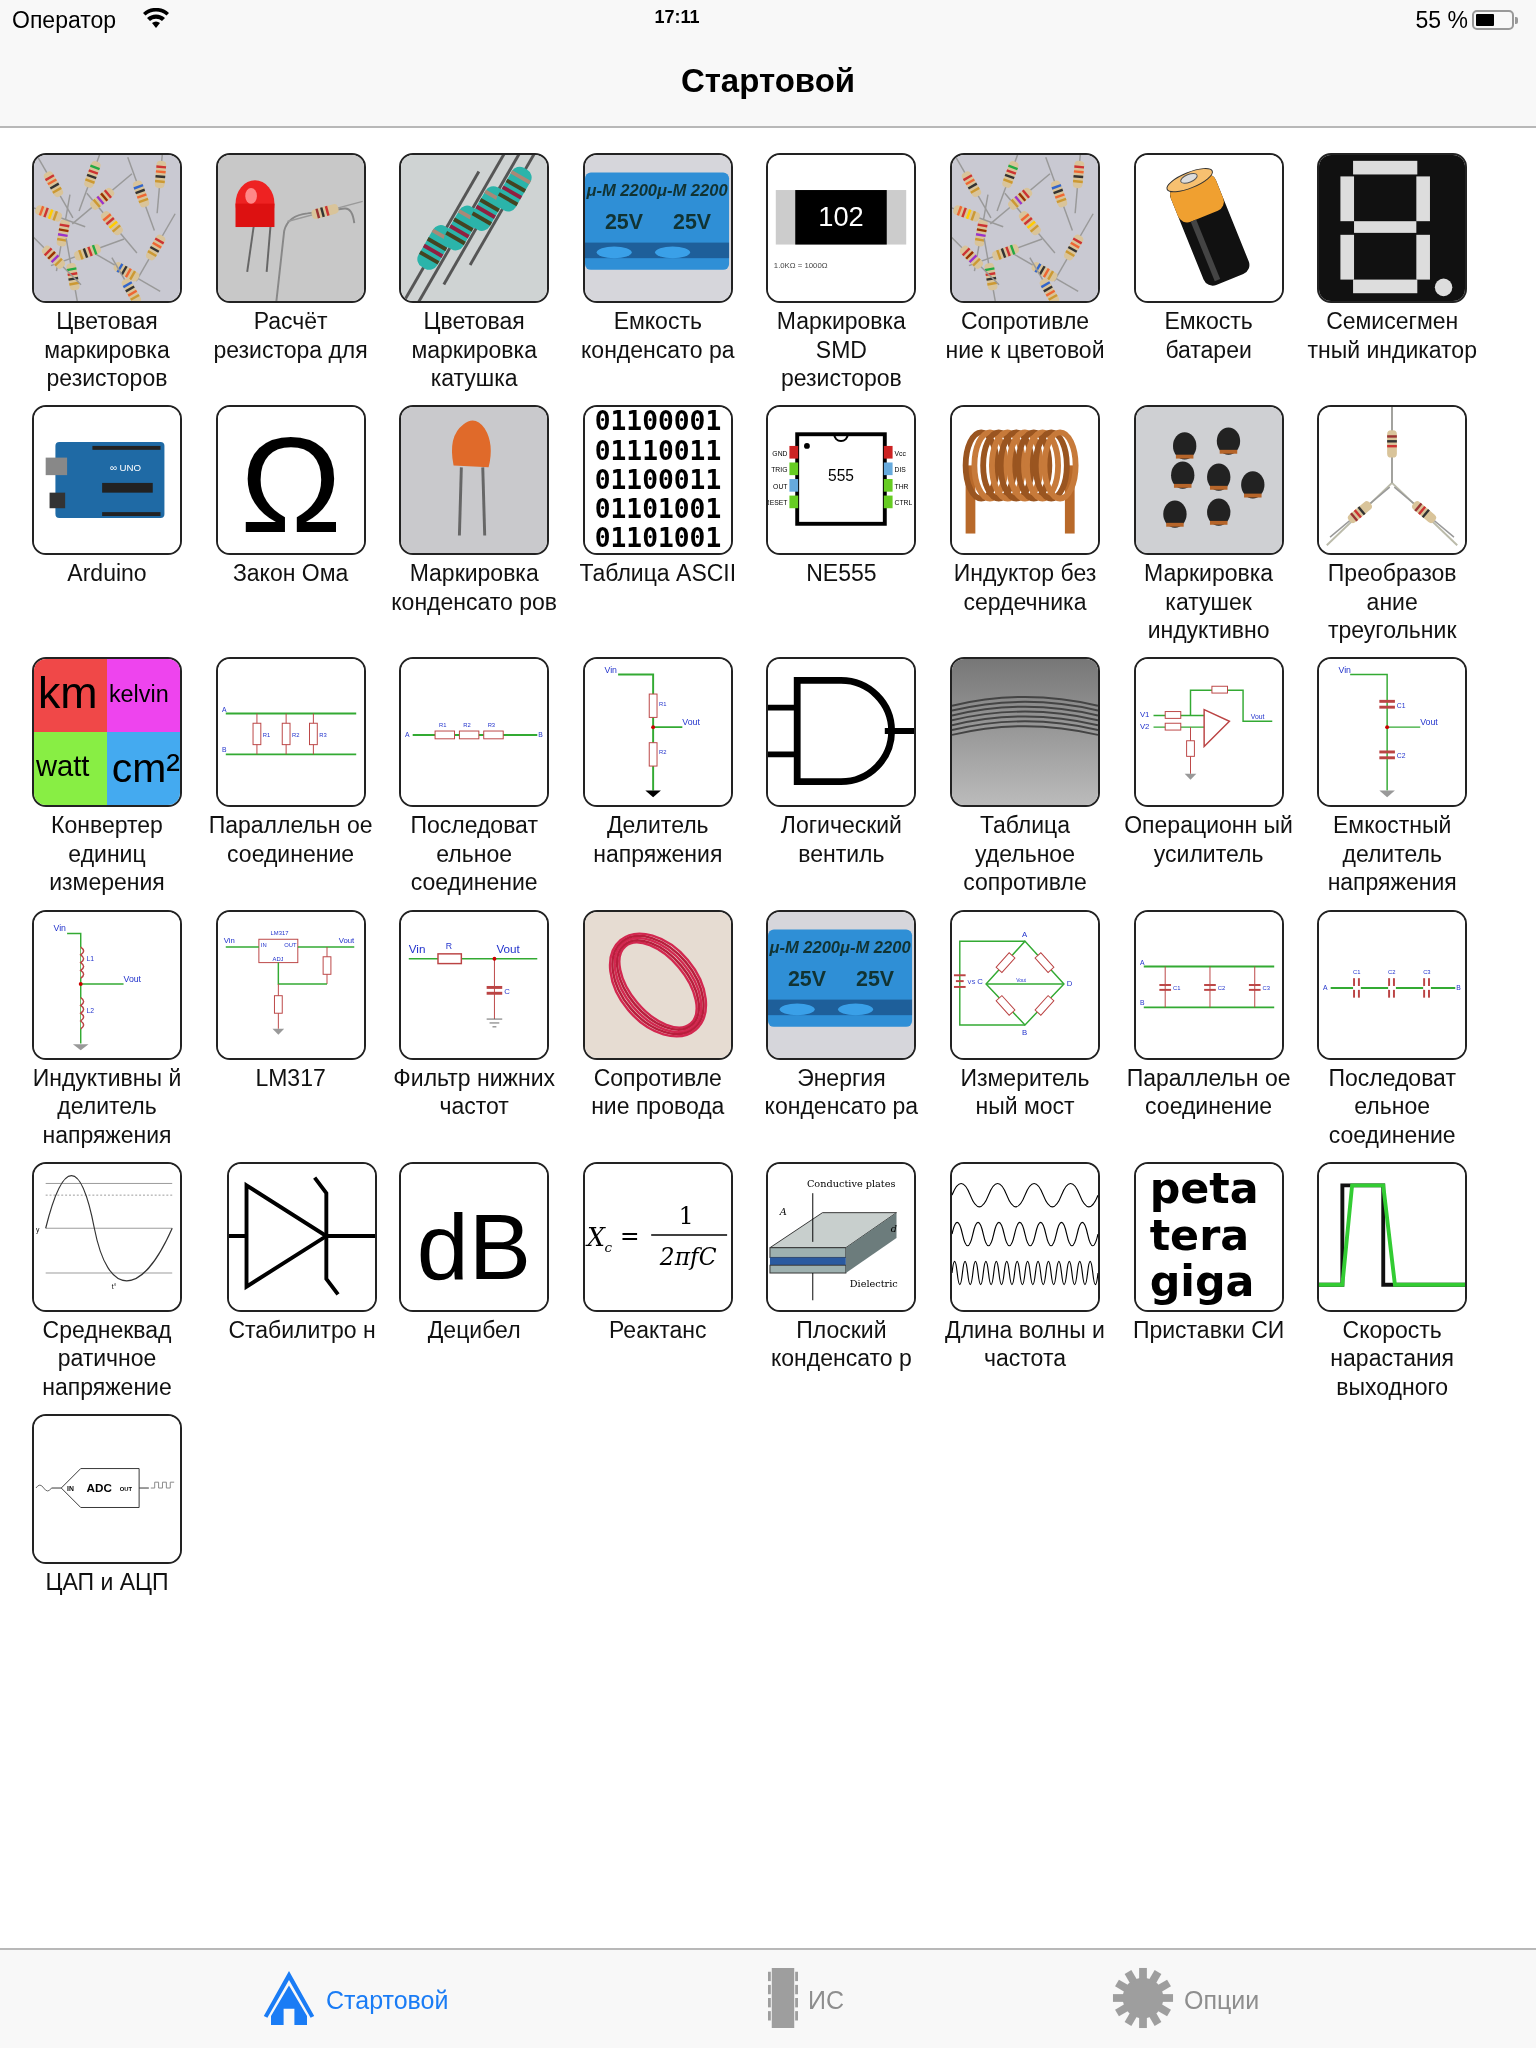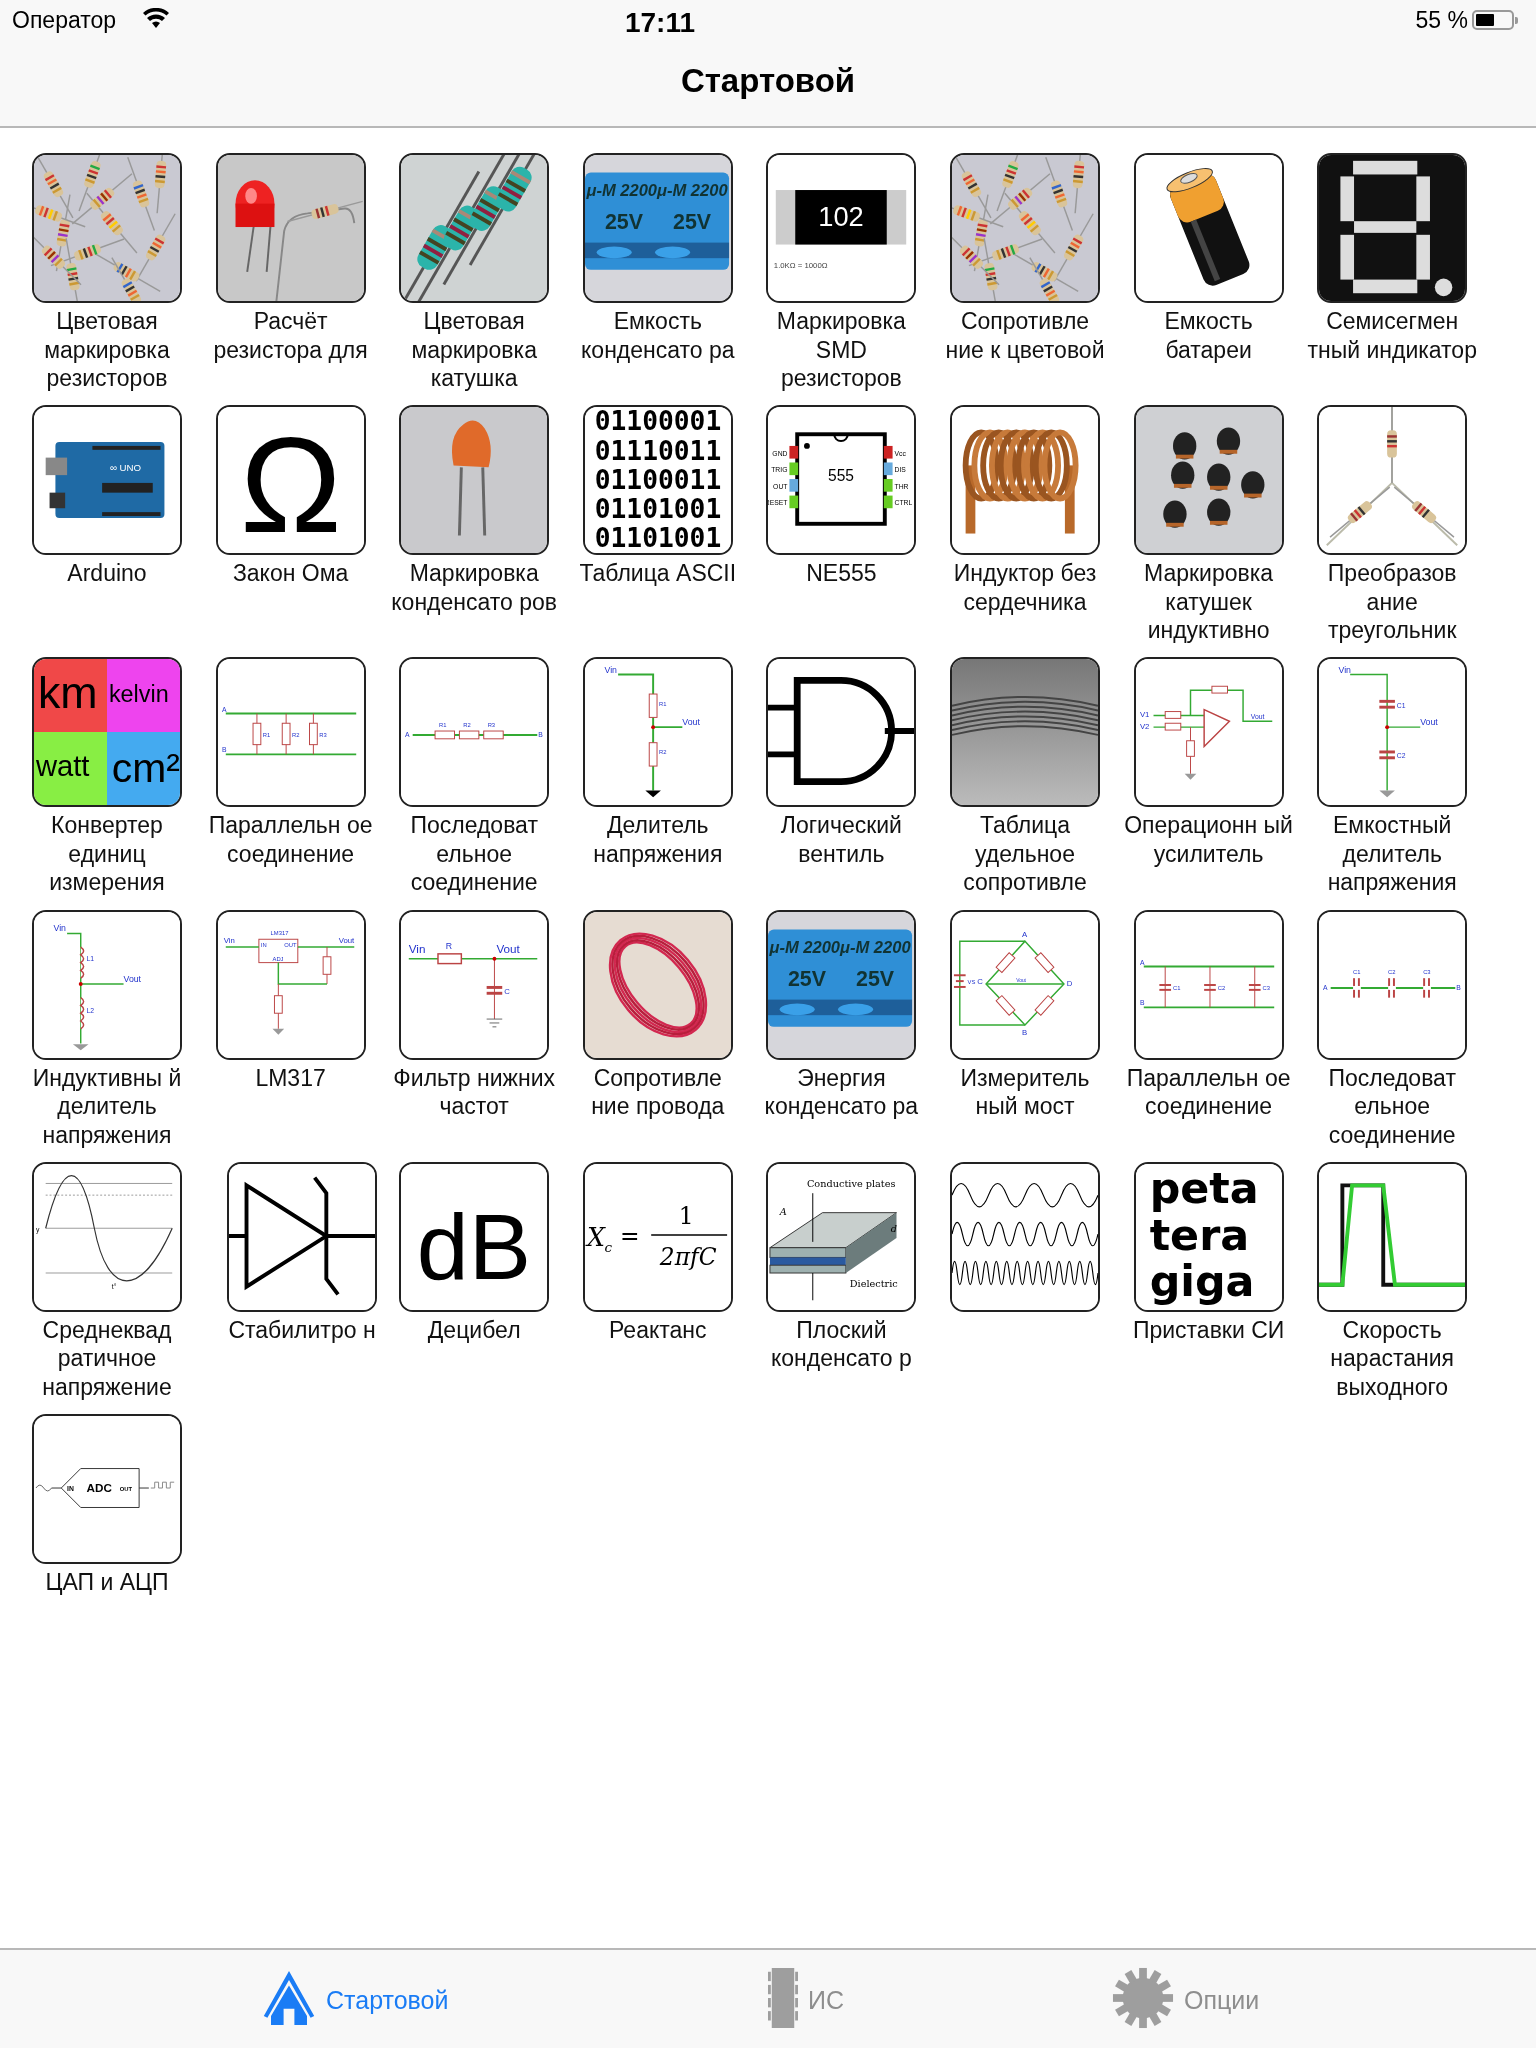--- a/index.html
+++ b/index.html
@@ -2,21 +2,21 @@
 <html><head>
 <meta charset="utf-8">
 <style>
   * { box-sizing: border-box; margin: 0; padding: 0; }
   html, body { width: 1536px; height: 2048px; background: #ffffff; overflow: hidden; }
   body { font-family: "Liberation Sans", "DejaVu Sans", sans-serif; color: #000; position: relative; }
 
   .statusbar { position: absolute; top: 0; left: 0; width: 1536px; height: 40px; background: #f8f8f8; padding-left: 12px; }
   .statusbar .carrier { position: absolute; left: 12px; top: 7px; font-size: 23px; }
   .statusbar .wifi { position: absolute; left: 142px; top: 8px; width: 28px; height: 22px; }
-  .statusbar .time { position: absolute; left: 0; width: 1320px; top: 7px; text-align: center; font-size: 28px; font-weight: bold; }
+  .statusbar .time { position: absolute; left: 17px; width: 1320px; top: 7px; text-align: center; font-size: 18px; font-weight: bold; }
   .statusbar .battery-pct { position: absolute; right: 68px; top: 7px; font-size: 23px; }
   .statusbar .battery { position: absolute; right: 22px; top: 10px; width: 42px; height: 20px; border: 2px solid #999; border-radius: 5px; }
   .statusbar .battery::before { content: ""; position: absolute; left: 2px; top: 2px; width: 18px; height: 12px; background: #000; border-radius: 1px; }
   .statusbar .battery::after { content: ""; position: absolute; right: -6px; top: 5px; width: 3px; height: 7px; background: #999; border-radius: 0 2px 2px 0; }
 
   .navbar { position: absolute; top: 40px; left: 0; width: 1536px; height: 88px; background: #f8f8f8; border-bottom: 2px solid #b8b8b8; }
   .navbar .title { position: absolute; top: 22px; width: 100%; text-align: center; font-size: 33px; font-weight: bold; }
 
   .grid { position: absolute; top: 153px; left: 32px; width: 1480px; }
   .tile { position: absolute; width: 150px; height: 240px; cursor: pointer; }
@@ -941,20 +941,21 @@
     </div>
     <div class="tile" style="left: 918px; top: 1008.8px;">
       <div class="icon">
         <svg viewBox="0 0 150 150" preserveAspectRatio="none">
           <rect width="150" height="150" fill="#fff"></rect>
           <path d="M0 32 q9.375 -24 18.75 0 q9.375 24 18.75 0 q9.375 -24 18.75 0 q9.375 24 18.75 0 q9.375 -24 18.75 0 q9.375 24 18.75 0 q9.375 -24 18.75 0 q9.375 24 18.75 0" fill="none" stroke="#000" stroke-width="1.2"></path>
           <path d="M0 72 q5.357142857142857 -24 10.714285714285714 0 q5.357142857142857 24 10.714285714285714 0 q5.357142857142857 -24 10.714285714285714 0 q5.357142857142857 24 10.714285714285714 0 q5.357142857142857 -24 10.714285714285714 0 q5.357142857142857 24 10.714285714285714 0 q5.357142857142857 -24 10.714285714285714 0 q5.357142857142857 24 10.714285714285714 0 q5.357142857142857 -24 10.714285714285714 0 q5.357142857142857 24 10.714285714285714 0 q5.357142857142857 -24 10.714285714285714 0 q5.357142857142857 24 10.714285714285714 0 q5.357142857142857 -24 10.714285714285714 0 q5.357142857142857 24 10.714285714285714 0" fill="none" stroke="#000" stroke-width="1.2"></path>
           <path d="M0 112 q2.6785714285714284 -24 5.357142857142857 0 q2.6785714285714284 24 5.357142857142857 0 q2.6785714285714284 -24 5.357142857142857 0 q2.6785714285714284 24 5.357142857142857 0 q2.6785714285714284 -24 5.357142857142857 0 q2.6785714285714284 24 5.357142857142857 0 q2.6785714285714284 -24 5.357142857142857 0 q2.6785714285714284 24 5.357142857142857 0 q2.6785714285714284 -24 5.357142857142857 0 q2.6785714285714284 24 5.357142857142857 0 q2.6785714285714284 -24 5.357142857142857 0 q2.6785714285714284 24 5.357142857142857 0 q2.6785714285714284 -24 5.357142857142857 0 q2.6785714285714284 24 5.357142857142857 0 q2.6785714285714284 -24 5.357142857142857 0 q2.6785714285714284 24 5.357142857142857 0 q2.6785714285714284 -24 5.357142857142857 0 q2.6785714285714284 24 5.357142857142857 0 q2.6785714285714284 -24 5.357142857142857 0 q2.6785714285714284 24 5.357142857142857 0 q2.6785714285714284 -24 5.357142857142857 0 q2.6785714285714284 24 5.357142857142857 0 q2.6785714285714284 -24 5.357142857142857 0 q2.6785714285714284 24 5.357142857142857 0 q2.6785714285714284 -24 5.357142857142857 0 q2.6785714285714284 24 5.357142857142857 0 q2.6785714285714284 -24 5.357142857142857 0 q2.6785714285714284 24 5.357142857142857 0" fill="none" stroke="#000" stroke-width="1.2"></path>
         </svg>
       </div>
+      <div class="label">Длина волны и частота</div>
     </div>
     <div class="tile" style="left: 1101.6px; top: 1008.8px;">
       <div class="icon">
         <svg viewBox="0 0 150 150" preserveAspectRatio="none">
           <rect width="150" height="150" fill="#fff"></rect>
           <text x="14" y="40" font-size="44" font-weight="bold" font-family="DejaVu Sans, sans-serif">peta</text>
           <text x="14" y="88" font-size="44" font-weight="bold" font-family="DejaVu Sans, sans-serif">tera</text>
           <text x="14" y="136" font-size="44" font-weight="bold" font-family="DejaVu Sans, sans-serif">giga</text>
         </svg>
       </div>

